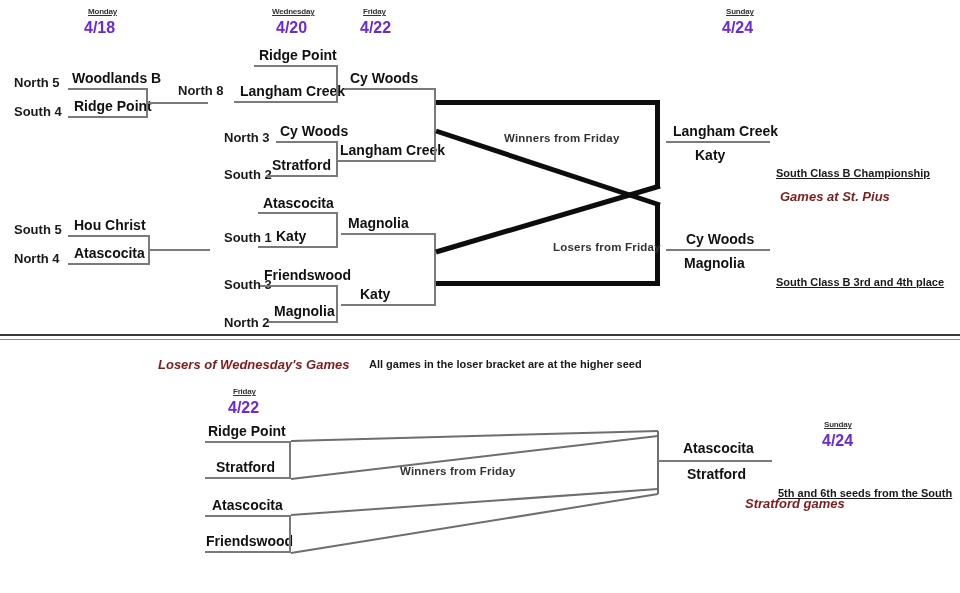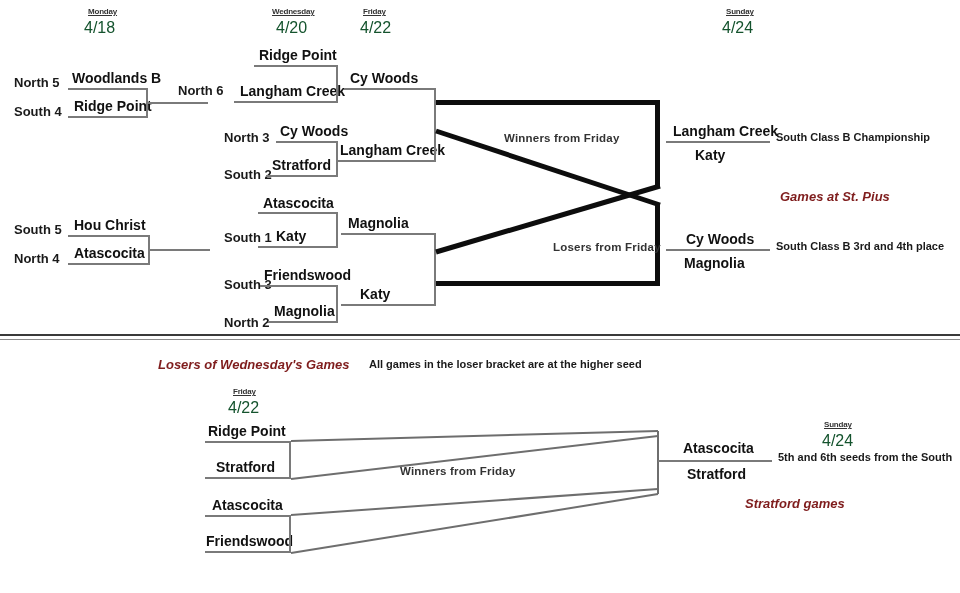--- a/index.html
+++ b/index.html
@@ -9,23 +9,23 @@
     width:960px;height:593px;overflow:hidden;position:relative;
     color:#111111;
   }
   #stage{position:relative;width:960px;height:593px;border-radius:29px;}
 
   
   .t{position:absolute;white-space:nowrap;line-height:1;}
   .team{font-size:14px;font-weight:700;color:#111;}
   .seed{font-size:13px;font-weight:700;color:#1a1a1a;}
   .dayname{font-size:8px;font-weight:700;text-decoration:underline;color:#333;letter-spacing:-0.2px;}
-  .daydate{font-size:16px;font-weight:400;color:#14532d;}
+  .daydate{font-size:16px;font-weight:700;color:#6d28d9;}
   .note-sm{font-size:11px;font-weight:700;color:#1a1a1a;}
-  .note-ul{font-size:11px;font-weight:700;color:#1a1a1a;}
+  .note-ul{font-size:11px;font-weight:700;color:#1a1a1a;text-decoration:underline;margin-top:36px;}
   .boxlabel{font-size:11.5px;font-weight:700;color:#333;letter-spacing:0.2px;}
   .bighdr{font-size:13px;font-weight:700;color:#7f1d1d;font-style:italic;}
 
   
   .ln{position:absolute;background:#7a7a7a;}
   .ln.h{height:2px;}
   .ln.v{width:2px;}
   .ln.thick-h{height:5px;background:#0d0d0d;}
   .ln.thick-v{width:5px;background:#0d0d0d;}
 
@@ -63,21 +63,21 @@
 
   <div class="t seed" style="left:14px;top:223px;">South 5</div>
   <div class="t team" style="left:74px;top:218px;">Hou Christ</div>
   <div class="t seed" style="left:14px;top:252px;">North 4</div>
   <div class="t team" style="left:74px;top:246px;">Atascocita</div>
   <div class="ln h" style="left:68px;top:235px;width:82px;"></div>
   <div class="ln h" style="left:68px;top:263px;width:82px;"></div>
   <div class="ln v" style="left:148px;top:235px;height:30px;"></div>
   <div class="ln h" style="left:148px;top:249px;width:62px;"></div>
 
-  <div class="t seed" style="left:178px;top:84px;">North 6</div>
+  <div class="t seed" style="left:178px;top:84px;">North 8</div>
   <div class="t team" style="left:259px;top:48px;">Ridge Point</div>
   <div class="t team" style="left:240px;top:84px;">Langham Creek</div>
   <div class="ln h" style="left:254px;top:65px;width:84px;"></div>
   <div class="ln h" style="left:234px;top:101px;width:104px;"></div>
   <div class="ln v" style="left:336px;top:65px;height:38px;"></div>
 
   <div class="t seed" style="left:224px;top:131px;">North 3</div>
   <div class="t team" style="left:280px;top:124px;">Cy Woods</div>
   <div class="t seed" style="left:224px;top:168px;">South 2</div>
   <div class="t team" style="left:272px;top:158px;">Stratford</div>

